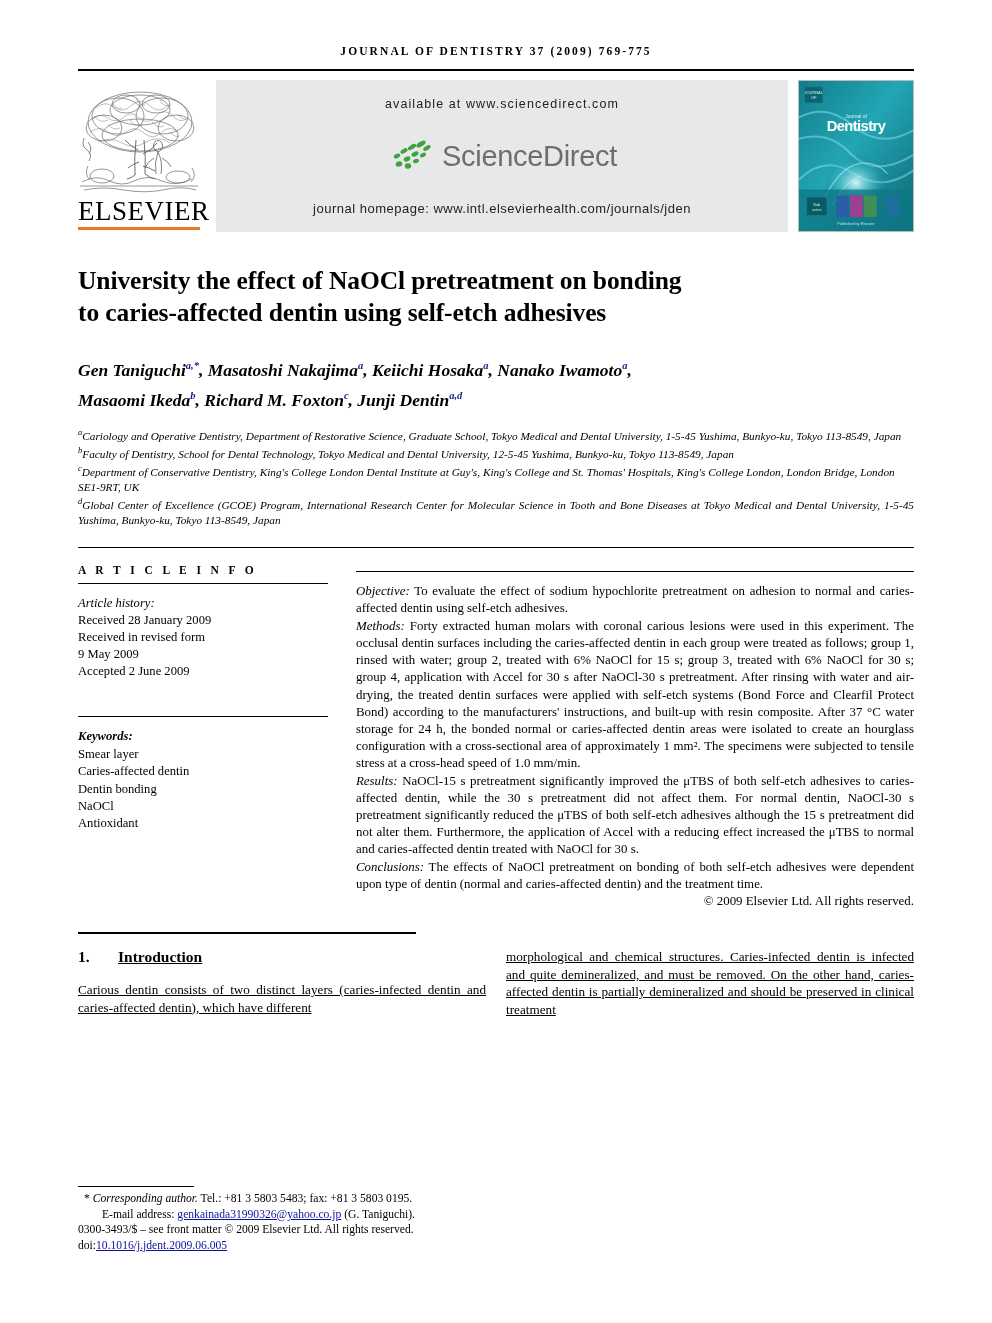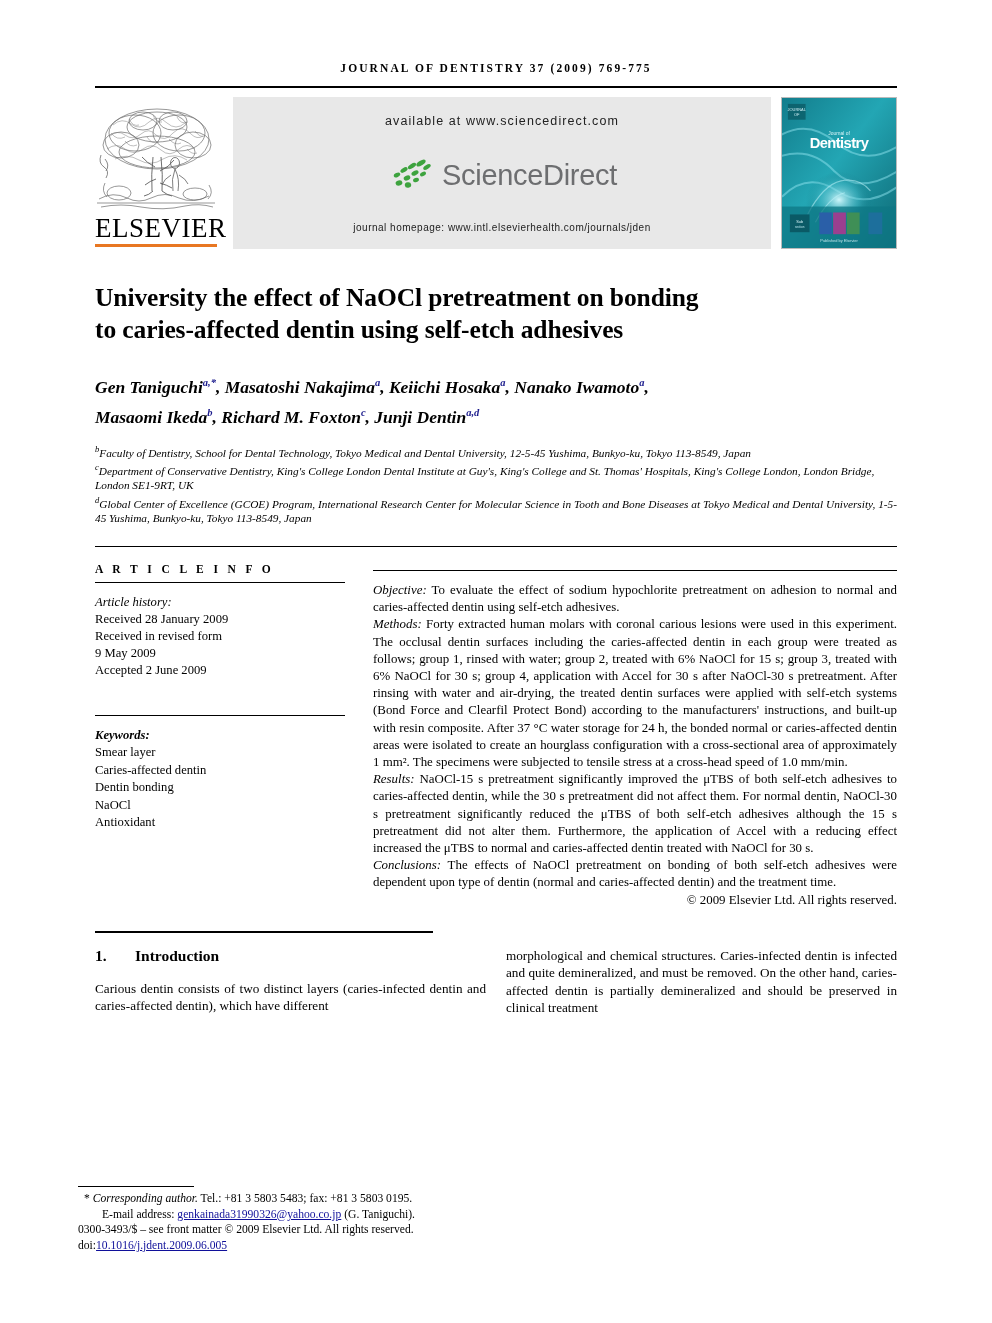--- a/index.html
+++ b/index.html
@@ -6,21 +6,21 @@
   html, body { margin: 0; padding: 0; }
   body {
     width: 992px;
     height: 1323px;
     background: #ffffff;
     font-family: "Liberation Serif", serif;
     color: #000000;
     position: relative;
     overflow: hidden;
   }
-  .page { position: relative; width: 992px; height: 1323px; padding: 17px; }
+  .page { position: relative; width: 992px; height: 1323px; padding: 0; }
 
   
   .journal-line {
     text-align: center;
     font-family: "Liberation Serif", serif;
     font-size: 11.5px;
     letter-spacing: 2.1px;
     font-weight: 700;
     color: #000;
     padding-top: 45px;
@@ -88,21 +88,21 @@
   }
   .sd-dots { width: 48px; height: 34px; display: block; }
   .sd-word {
     font-family: "Liberation Sans", sans-serif;
     font-size: 29px;
     color: #6d6e70;
     letter-spacing: -0.3px;
   }
   .sd-home {
     font-family: "Liberation Sans", sans-serif;
-    font-size: 10px;
+    font-size: 13px;
     letter-spacing: 0.5px;
     color: #222;
   }
   .cover {
     flex: 0 0 116px;
     width: 116px;
     height: 152px;
     border: 1px solid #bbb;
     position: relative;
     overflow: hidden;
@@ -201,20 +201,21 @@
     margin: 22px 78px 0 78px;
     border-top: 2.4px solid #000;
     width: 338px;
   }
 
   
   .intro {
     display: flex;
     margin: 0 78px 0 78px;
     gap: 20px;
+    text-decoration: underline;
   }
   .intro-col { flex: 1 1 0; }
   .intro-head {
     font-family: "Liberation Serif", serif;
     font-size: 15.5px;
     font-weight: 700;
     margin-top: 14px;
   }
   .intro-head .num { display: inline-block; width: 40px; }
   .intro-body {
@@ -387,20 +388,21 @@
       <span>Nanako Iwamoto</span><sup>a</sup>,
     </div>
     <div>
       <span>Masaomi Ikeda</span><sup>b</sup>,
       <span>Richard M. Foxton</span><sup>c</sup>,
       <span>Junji Dentin</span><sup>a,d</sup>
     </div>
   </div>
 
   <div class="affils">
+    <p><sup>a</sup><span>Cariology and Operative Dentistry, Department of Restorative Science, Graduate School, Tokyo Medical and Dental University, 1-5-45 Yushima, Bunkyo-ku, Tokyo 113-8549, Japan</span></p>
     <p><sup>b</sup><span>Faculty of Dentistry, School for Dental Technology, Tokyo Medical and Dental University, 12-5-45 Yushima, Bunkyo-ku, Tokyo 113-8549, Japan</span></p>
     <p><sup>c</sup><span>Department of Conservative Dentistry, King's College London Dental Institute at Guy's, King's College and St. Thomas' Hospitals, King's College London, London Bridge, London SE1-9RT, UK</span></p>
     <p class="affil-just"><sup>d</sup><span>Global Center of Excellence (GCOE) Program, International Research Center for Molecular Science in Tooth and Bone Diseases at Tokyo Medical and Dental University, 1-5-45 Yushima, Bunkyo-ku, Tokyo 113-8549, Japan</span></p>
   </div>
 
   <div class="rule-mid"></div>
 
   <div class="cols">
 
     <div class="col-info">

